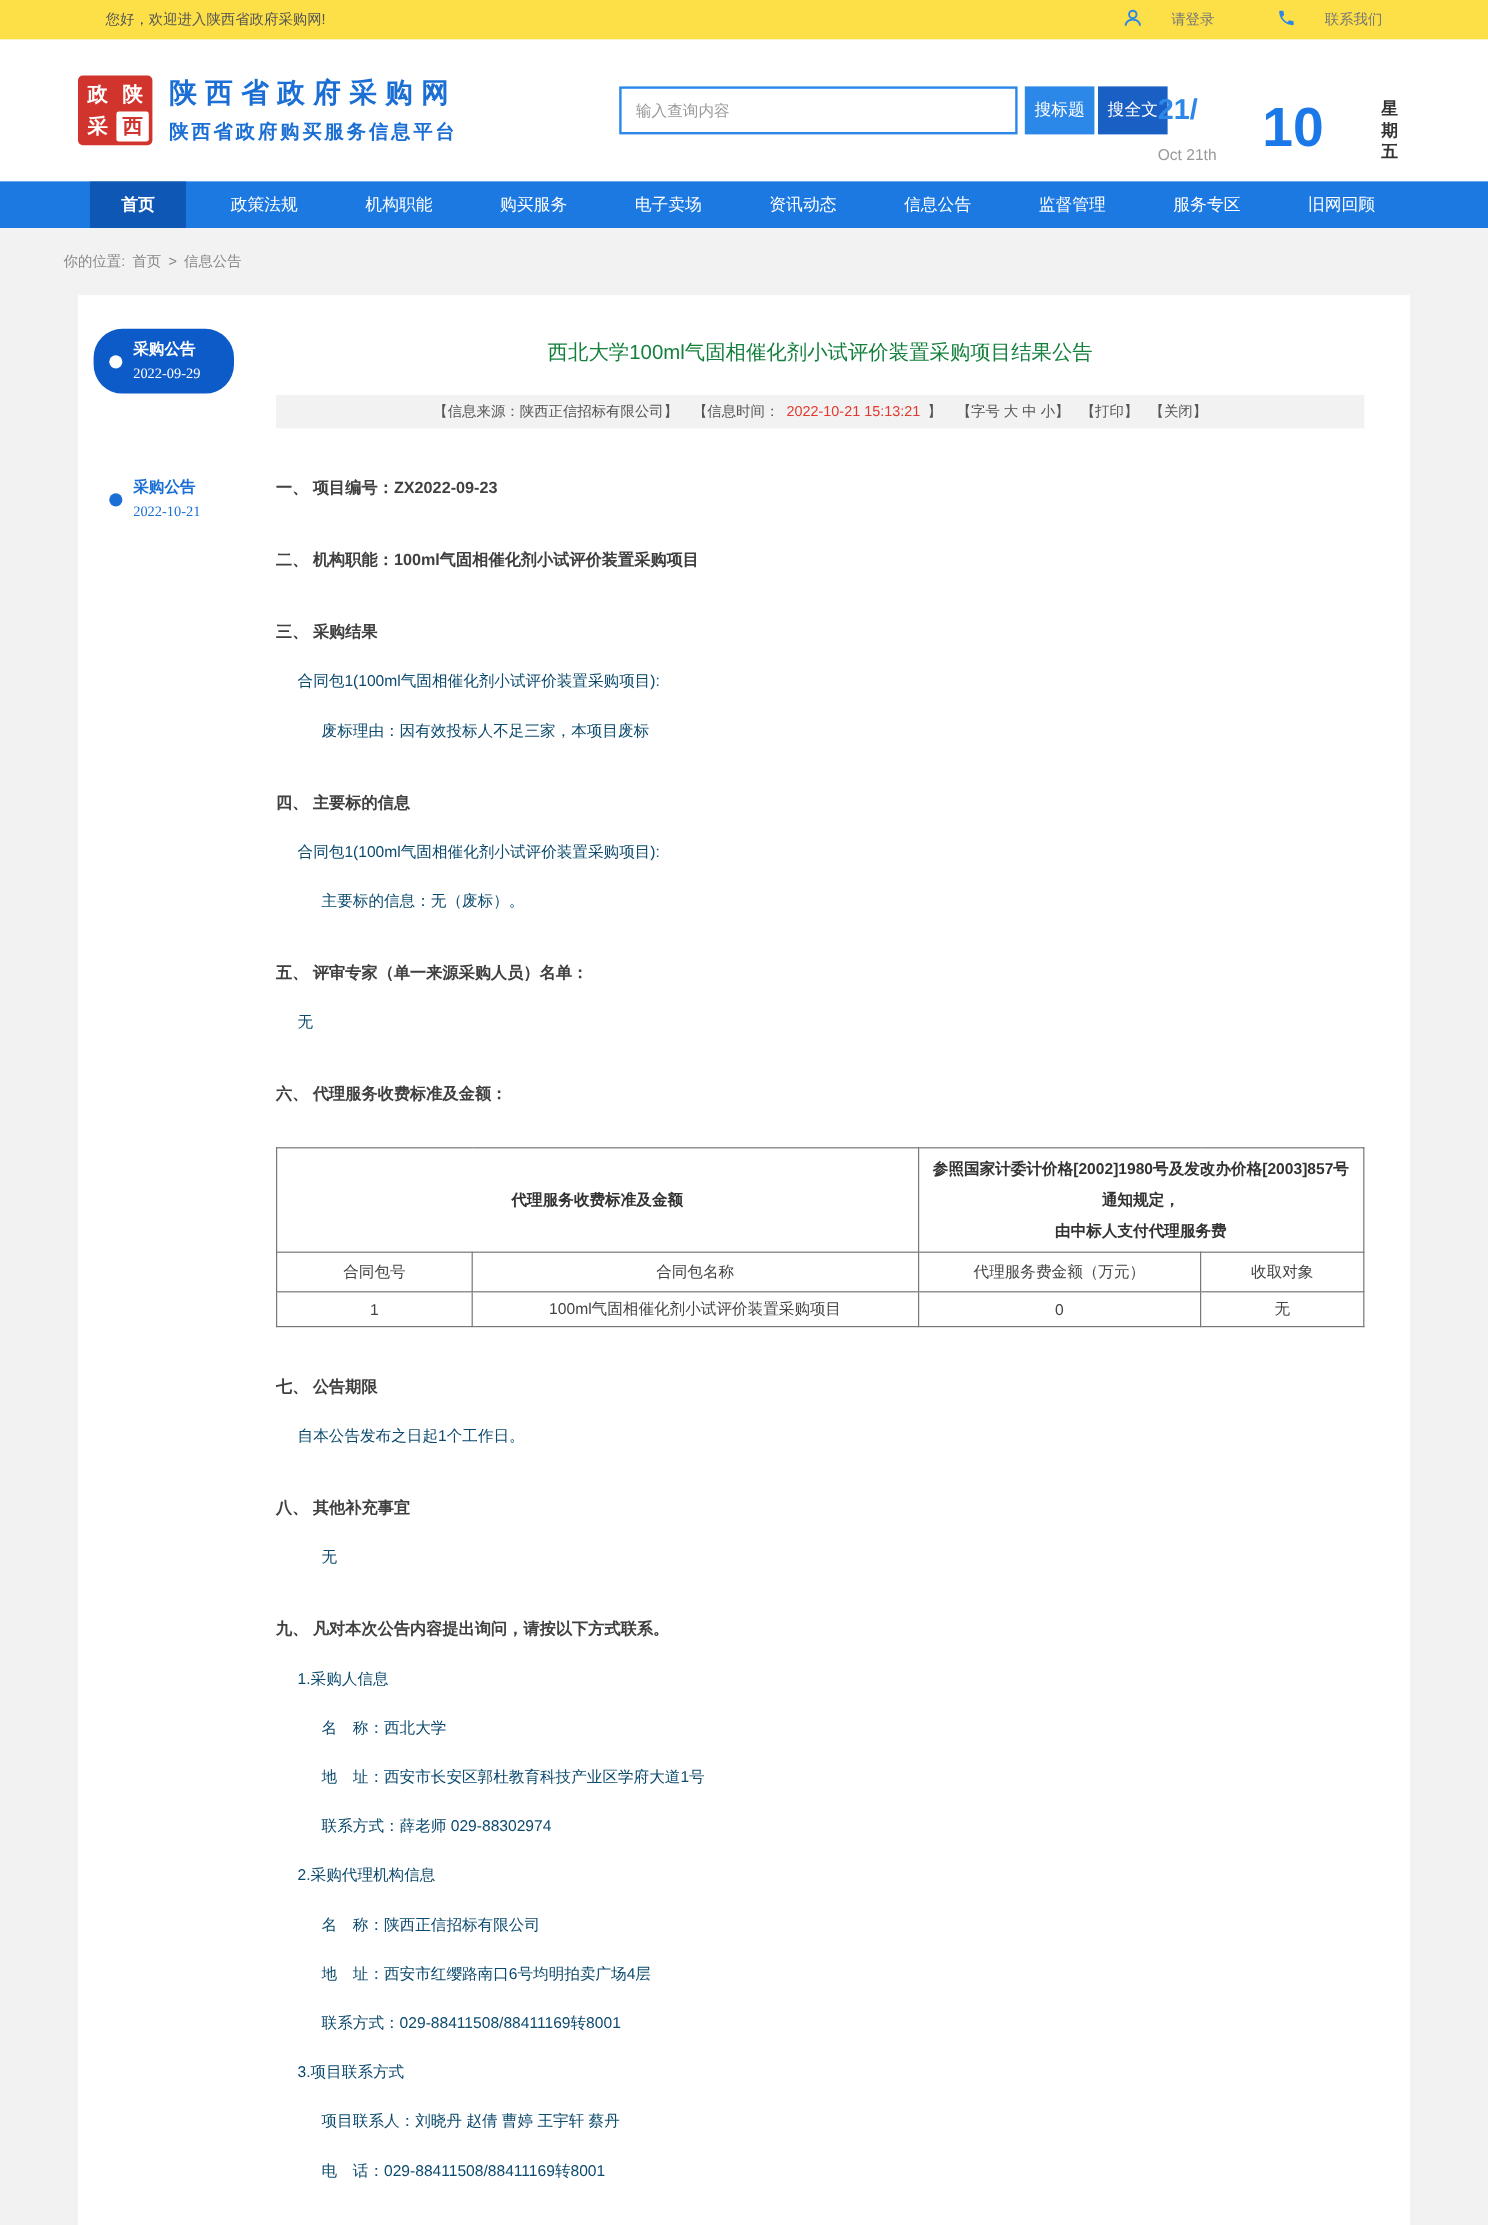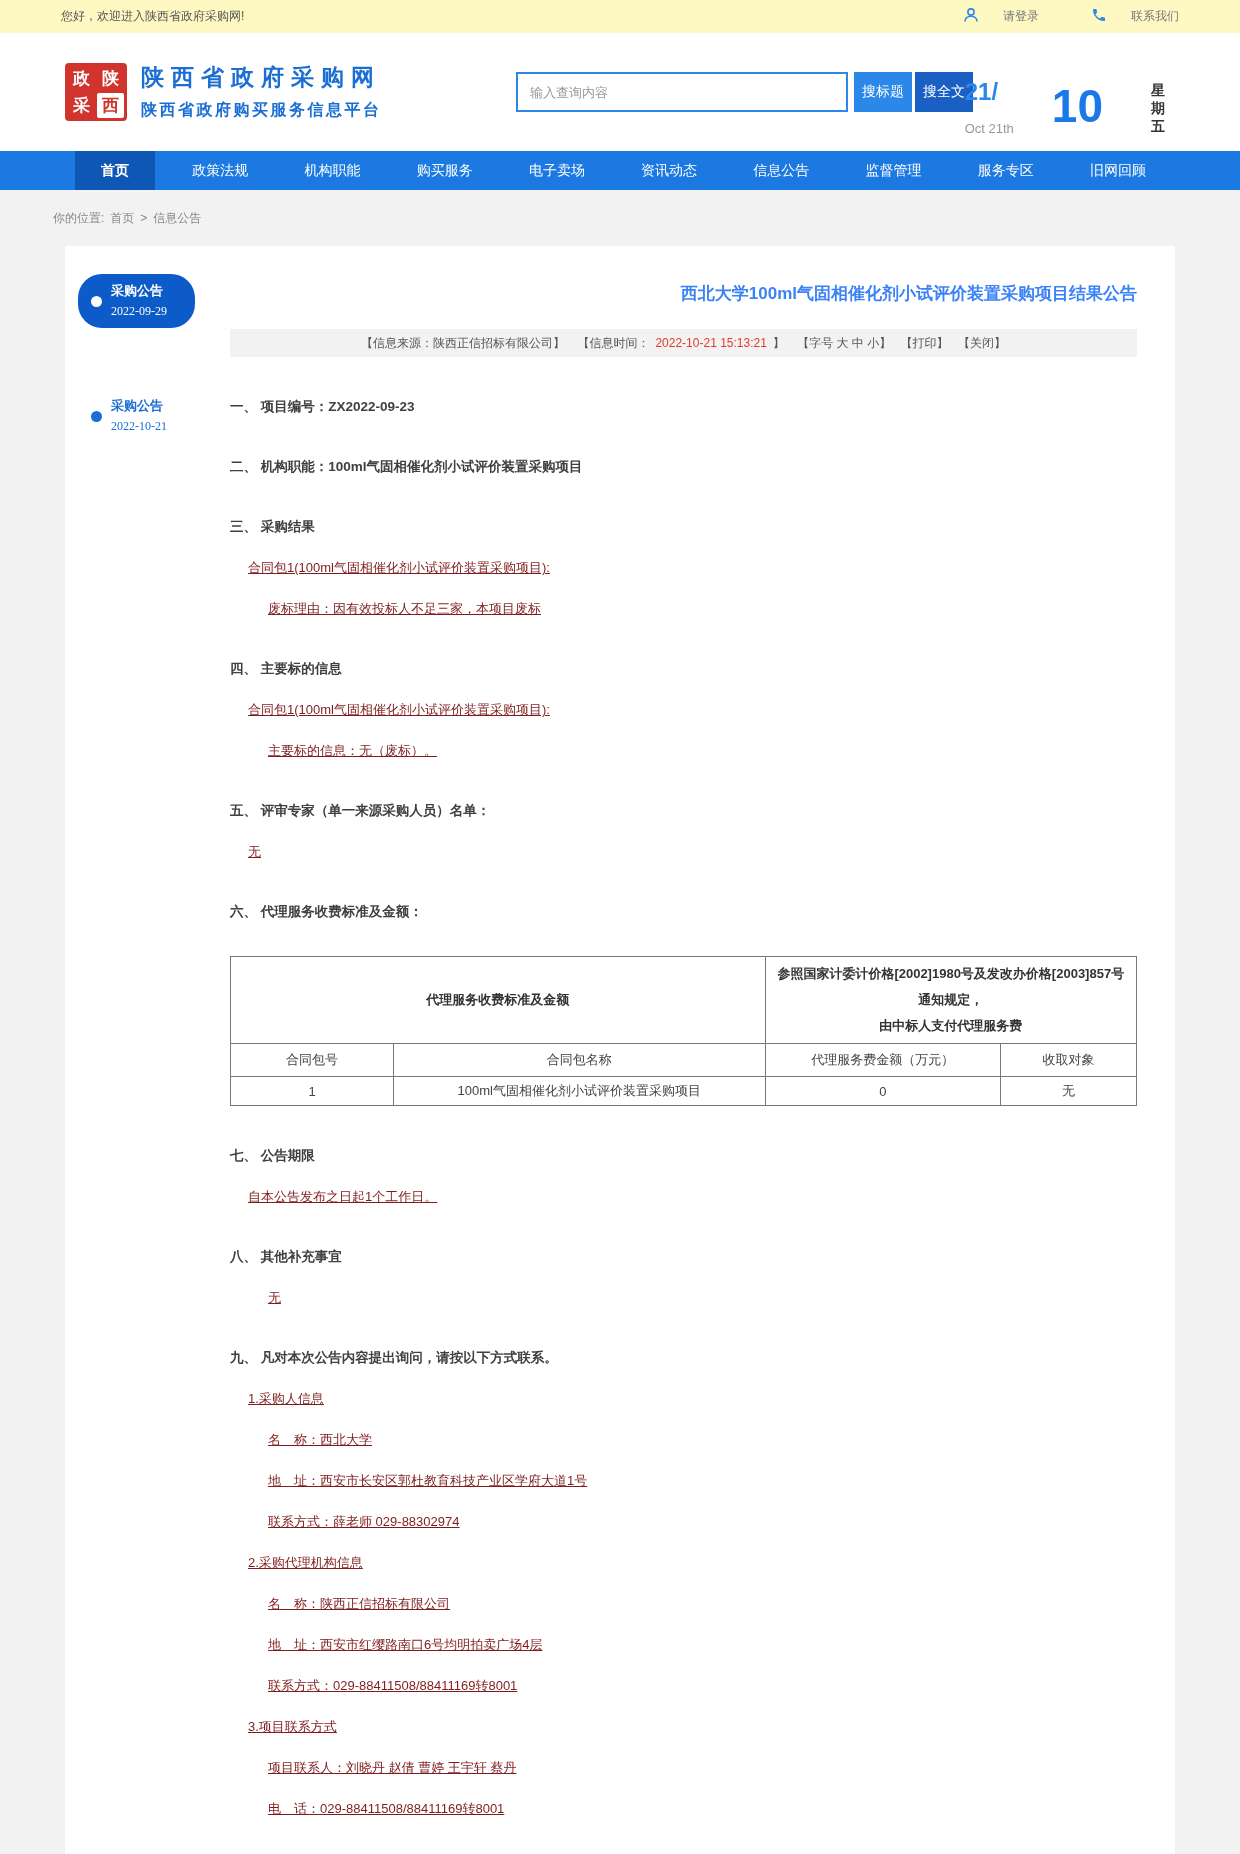--- a/index.html
+++ b/index.html
@@ -2,22 +2,22 @@
 <html><head>
 <meta charset="utf-8">
 <style>
   * { box-sizing: border-box; margin: 0; padding: 0; }
   html,body { width:1240px; }
   body {
     font-family: "Liberation Sans", "DejaVu Sans", sans-serif;
     background:#ffffff; color:#333;
   }
   
-  .topbar { height:33px; background:#fef9c3; display:flex; align-items:center;
-            padding:0 61px; font-size:12px; color:#555; }
+  .topbar { height:33px; background:#fde047; display:flex; align-items:center;
+            padding:0 88px; font-size:12px; color:#555; }
   .topbar-right { margin-left:auto; display:flex; align-items:center; gap:52px; }
   .tb-group { display:flex; align-items:center; gap:24px; color:#777; cursor:pointer;justify-content:center; }
   
   .header { height:118px; background:#fff; position:relative; }
   .brand { position:absolute; left:65px; top:29px; display:flex; align-items:center; }
   .logo { width:62px; height:58px; background:#d0342c; border-radius:4px;
           display:grid; grid-template-columns:1fr 1fr; grid-template-rows:1fr 1fr;
           padding:3px; gap:2px; }
   .logo span { display:flex; align-items:center; justify-content:center;
                font-size:17px; font-weight:bold; color:#fff; }
@@ -59,28 +59,28 @@
                  border-radius:50%; background:#fff; }
   .s-item .s-title { font-size:13px; font-weight:bold; line-height:18px; }
   .s-item .s-date  { font-size:12px; line-height:18px; margin-top:2px;font-family:Liberation Serif, serif; }
   .s-item.active { width:130px; background:#fff; color:#1b6fd4; border-radius:24px 0 0 24px; }
   .s-item.active .dot { background:#1b6fd4; }
   .s-arrow { margin:18px 0 14px; display:flex; flex-direction:column; align-items:center; color:#fff; }
   .s-arrow .line { width:0; height:15px; border-left:2px dashed rgba(255,255,255,.95); }
   .s-arrow .v { font-size:10px; line-height:7px; }
   
   .main { flex:1; padding:22px 38px 54px 22px; }
-  .a-title { text-align:right; font-size:17px; font-weight:bold; color:#3b82f6; margin-top:14px; }
+  .a-title { text-align:center; font-size:17px; font-weight:normal; color:#15803d; margin-top:14px; }
   .a-meta { margin-top:24px; background:#f2f2f2; height:28px; line-height:28px;
             text-align:center; font-size:12px; color:#555; white-space:nowrap; }
   .a-meta span { margin:0 3px; }
   .a-meta .red { color:#e4392c; }
   .a-meta .clickable { cursor:pointer; }
   .sec-h { margin-top:40px; font-size:13.5px; font-weight:bold; color:#404040; line-height:20px; }
-  .para  { margin-top:21px; font-size:13px; color:#7f1d1d; line-height:20px;text-decoration:underline; }
+  .para  { margin-top:21px; font-size:13px; color:#0c4a6e; line-height:20px; }
   .ind1 { padding-left:18px; }
   .ind2 { padding-left:38px; }
   
   table.fee { margin-top:34px; width:100%; border-collapse:collapse; }
   table.fee td { border:1px solid #777; text-align:center; font-size:13px; color:#444;
                  padding:4px 6px; }
   table.fee .r1 td { font-weight:bold; color:#333; height:66px; line-height:26px; }
   table.fee .r2 td { height:33px; }
   table.fee .r3 td { height:29px; }
   .c1{width:18%;} .c2{width:41%;} .c3{width:26%;} .c4{width:15%;}

